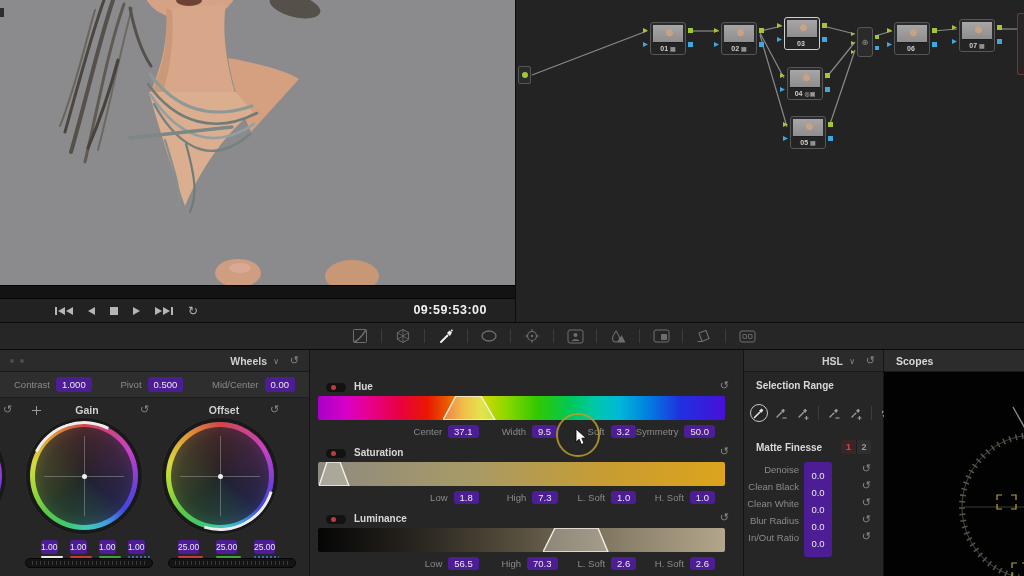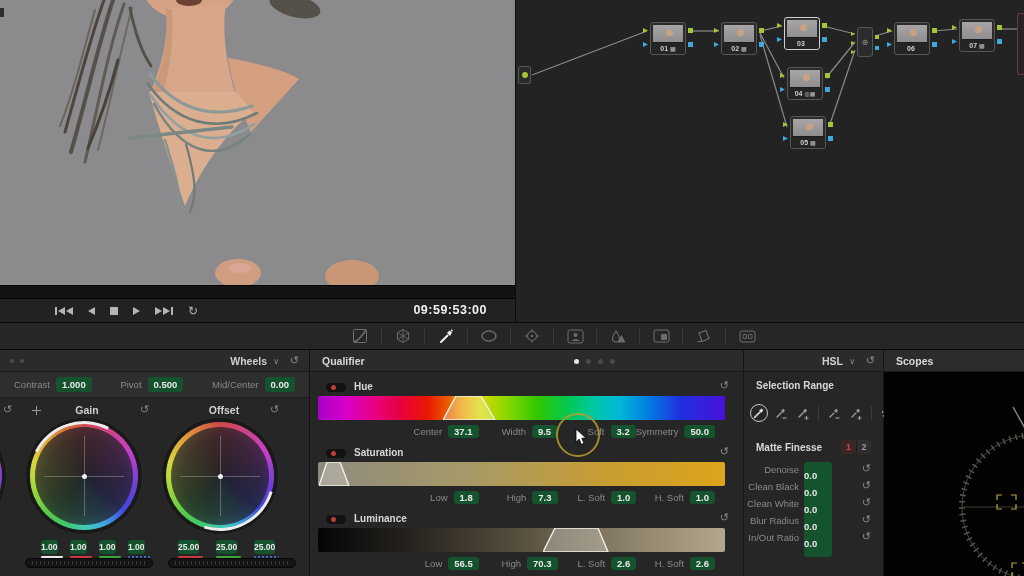--- a/index.html
+++ b/index.html
@@ -59,21 +59,21 @@
   #wheels { left:0; width:310px; border-right:1px solid #141414; }
   .hdots { position:absolute; left:10px; top:9px; display:flex; gap:6px; }
   .hdots i { width:4px; height:4px; border-radius:50%; background:#4c4c4c; }
   #wheels-title { position:absolute; right:42px; top:5px; font-size:10.5px; font-weight:bold; color:#d0d0d0; cursor:pointer; }
   #wheels-chev { position:absolute; right:30px; top:7px; }
   #wheels-reset { position:absolute; right:10px; top:5px; }
   #crow { position:absolute; left:0; top:22px; width:100%; height:26px; background:#2e2e2e; border-bottom:1px solid #1e1e1e;
     display:flex; align-items:center; justify-content:space-between; padding:0 14px; }
   .cpair { display:flex; align-items:center; gap:6px; }
   .plab { font-size:9.5px; color:#8a8a8a; }
-  .vbox { background:#14532d; border-radius:3px; color:#eaeaea; font-size:9.5px; font-weight:bold; text-align:left;
+  .vbox { background:#4c1d95; border-radius:3px; color:#eaeaea; font-size:9.5px; font-weight:normal; text-align:center;
     padding:2px 6px; min-width:30px; cursor:text; }
   .wtr { position:absolute; top:54px; width:100%; height:14px; }
   .wtitle { position:absolute; font-size:10.5px; font-weight:bold; color:#d0d0d0; }
   .wreset { position:absolute; top:0; }
   #xhair { position:absolute; left:32px; top:2px; width:9px; height:9px; }
   #xhair::before { content:""; position:absolute; left:4px; top:0; width:1px; height:9px; background:#9a9a9a; }
   #xhair::after { content:""; position:absolute; left:0; top:4px; width:9px; height:1px; background:#9a9a9a; }
   .wheel { position:absolute; top:72px; width:108px; height:108px; border-radius:50%;
     background:conic-gradient(from 0deg, #d04848, #c840c8 60deg, #7040d8 100deg, #4048e0 130deg, #40a0e0 155deg, #40c8c0 175deg, #40c870 200deg, #58c848 225deg, #a0d838 255deg, #d8d840 285deg, #e09838 320deg, #d04848 360deg);
     box-shadow:0 0 0 4px #191919, 0 0 0 5px #2b2b2b; cursor:pointer; }
@@ -460,29 +460,20 @@
     <div class="vrow" style="left:178px;gap:13px;">
       <span class="vcell w24"><span class="vbox">25.00</span><span class="uline ul-r" style="display:block;"></span></span>
       <span class="vcell w24"><span class="vbox">25.00</span><span class="uline ul-g" style="display:block;"></span></span>
       <span class="vcell w24"><span class="vbox">25.00</span><span class="uline ul-b" style="display:block;"></span></span>
     </div>
     <div class="slider" style="left:25px;"></div>
     <div class="slider" style="left:168px;"></div>
   </div>
 
   <div id="qualifier" class="panel">
-    <div class="phead">
-      <span class="ptitle">Qualifier</span>
-      <div class="qdots">
-          <i class="on"></i>
-          <i></i>
-          <i></i>
-          <i></i>
-        </div>
-    </div>
 
     <span class="toggle" style="top:33px;"></span>
     <span class="qsec-label" style="left:44px;top:31px;">Hue</span>
     <span class="qreset reset" style="top:30px;">↺</span>
     <div class="gbar" id="huebar" style="top:46px;">
       <svg class="trap" style="left:125px;" width="56" height="24" viewBox="0 0 56 24">
         <polygon points="0,24 13,0 38,0 52,24" fill="rgba(255,252,245,0.30)" stroke="#f2efe8" stroke-width="1.4"></polygon>
       </svg>
     </div>
     <div class="qrow" style="top:73px;">

